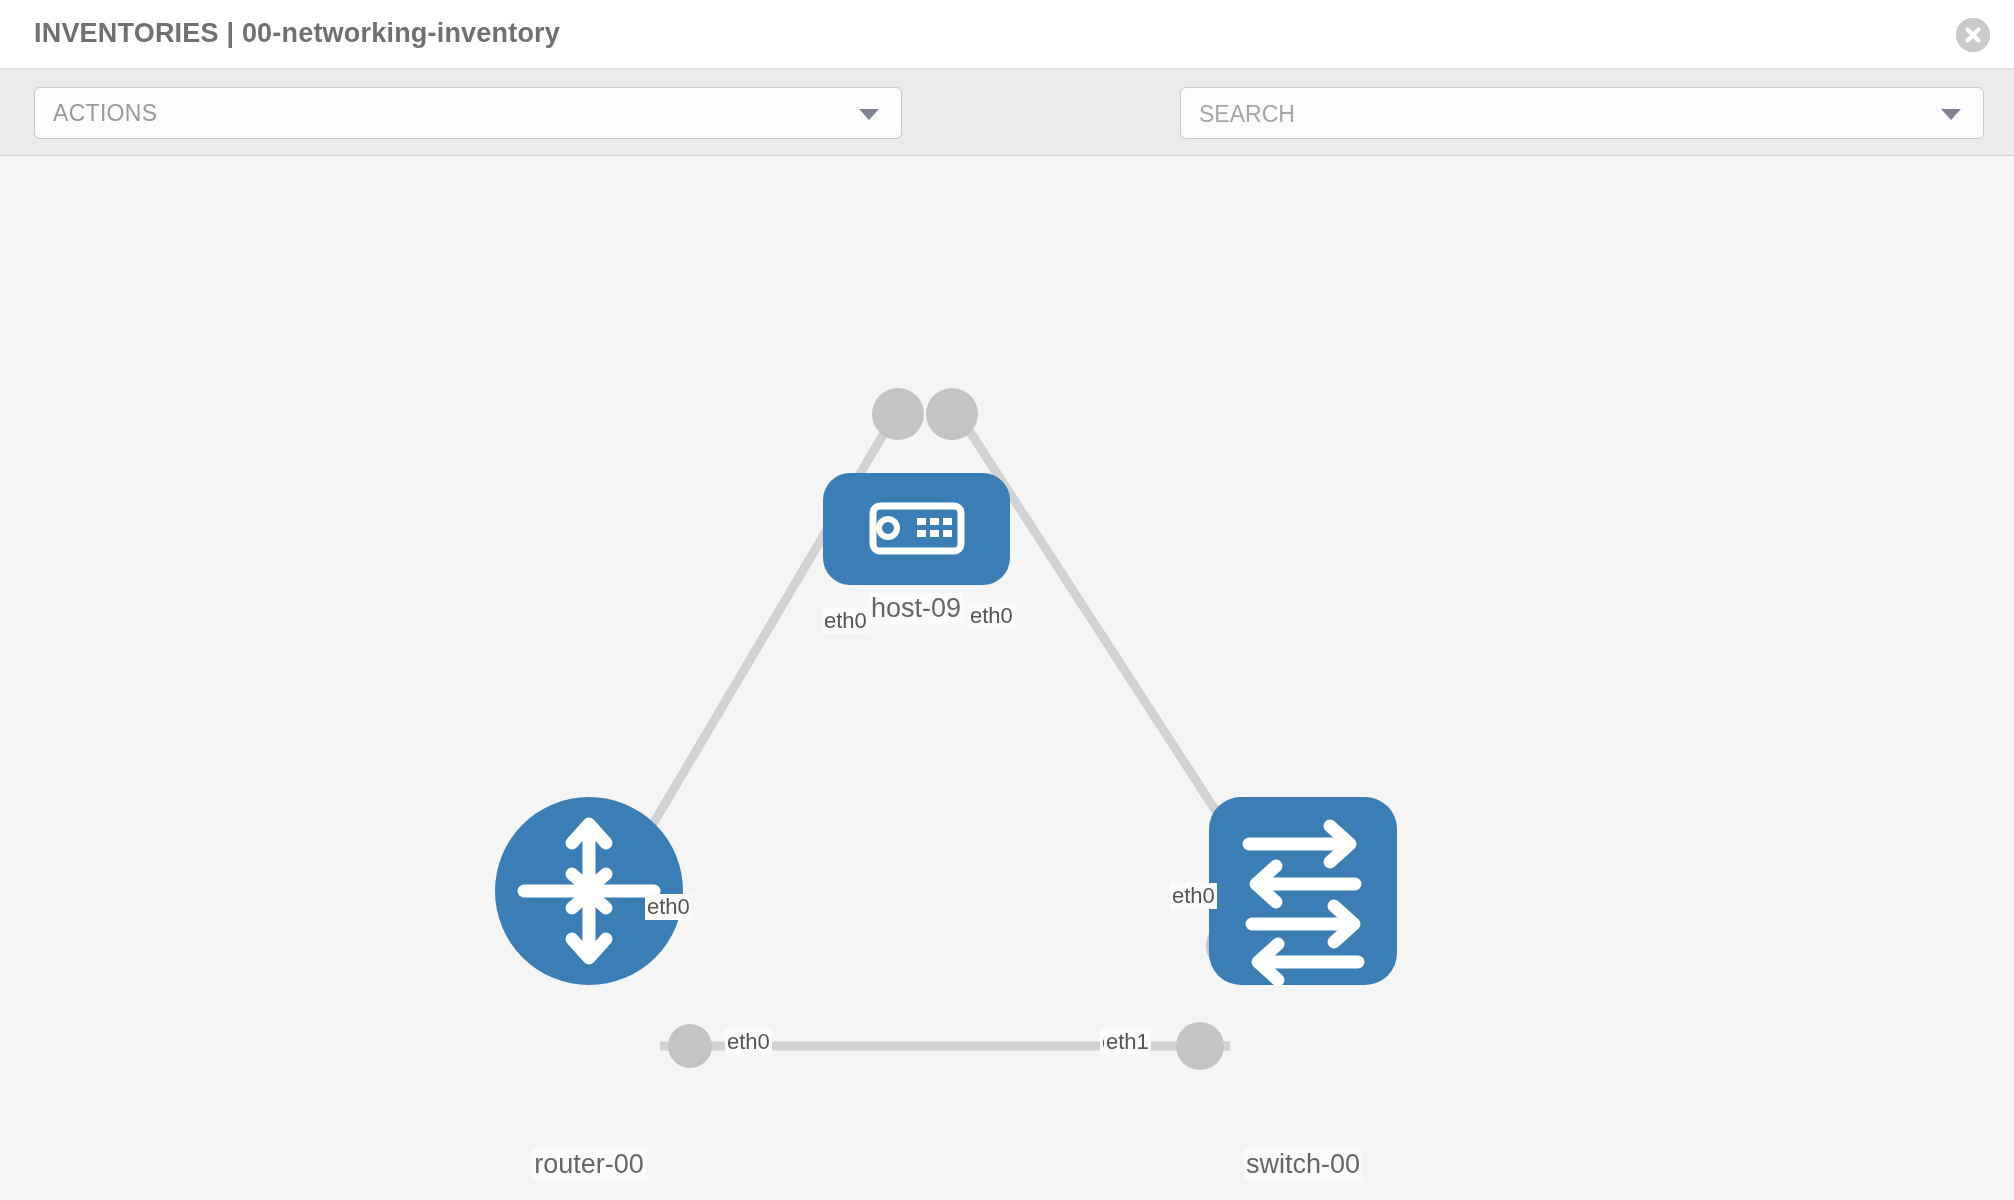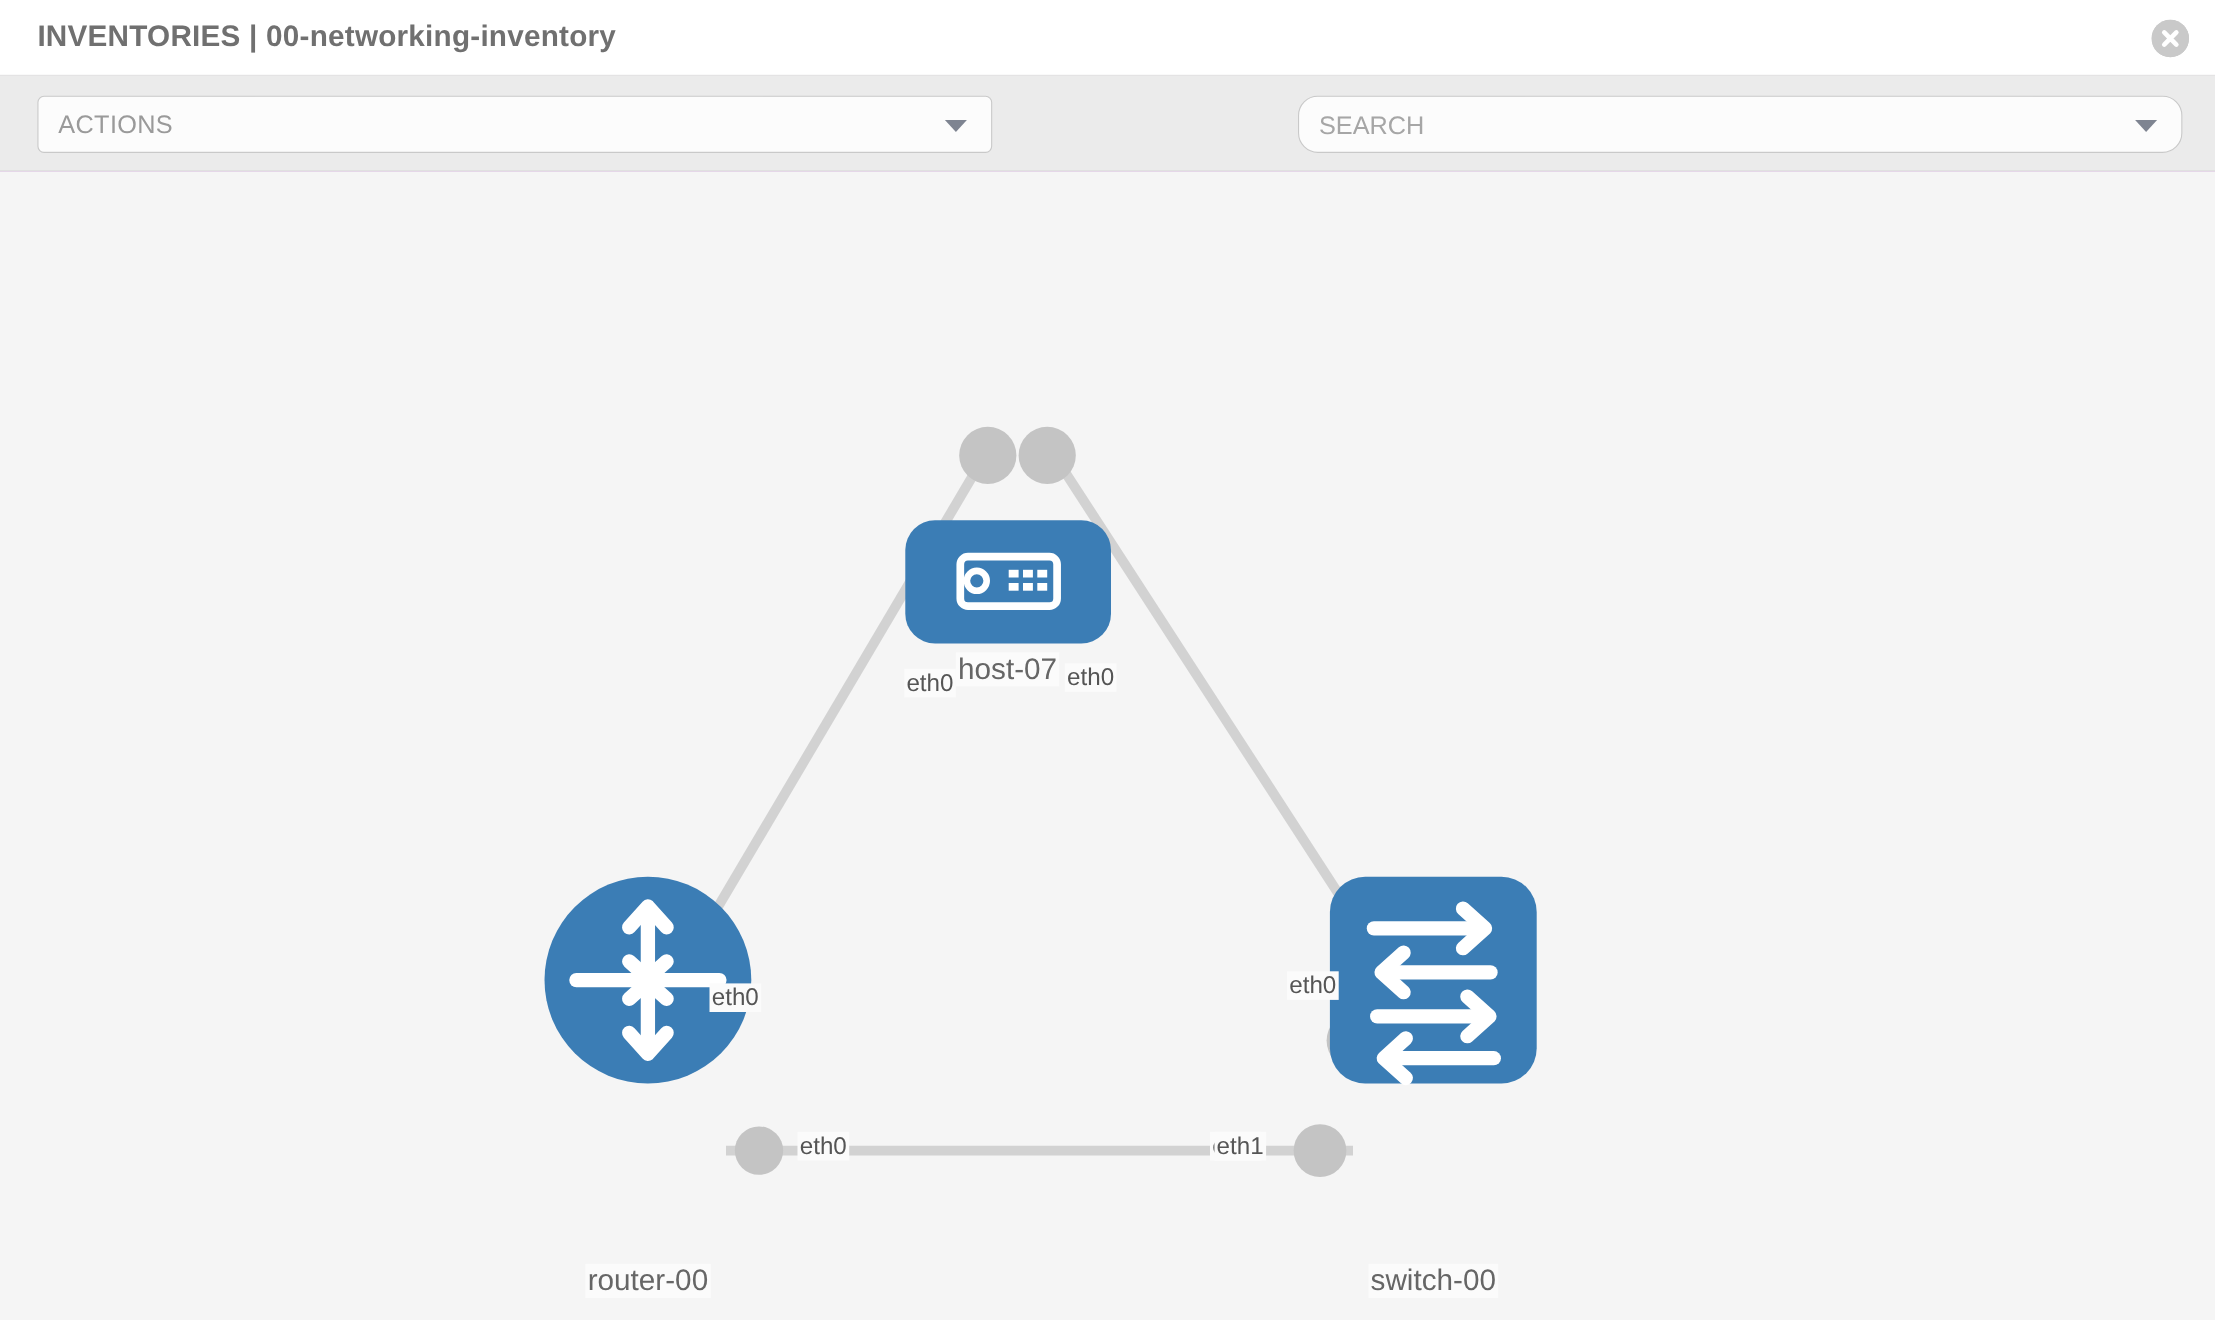--- a/index.html
+++ b/index.html
@@ -100,21 +100,21 @@
   .tool-key { left: 1110px; }
 
   .search-box {
     position: absolute;
     left: 1180px;
     top: 18px;
     width: 804px;
     height: 52px;
     background: #fcfcfc;
     border: 1px solid #c9c9c9;
-    border-radius: 18px;
+    border-radius: 6px;
     box-sizing: border-box;
   }
   .search-input {
     position: absolute;
     left: 16px;
     top: 0px;
     width: 700px;
     height: 50px;
     border: none;
     outline: none;
@@ -279,21 +279,21 @@
 
           <path d="M1252 768 L1352 768"></path>
           <path d="M1334 750 L1354 768 L1334 786"></path>
 
           <path d="M1358 806 L1260 806"></path>
           <path d="M1278 788 L1258 806 L1278 824"></path>
         </g>
       </g>
     </svg>
 
-    <div class="node-label" style="left:916px; top:437px;">host-07</div>
+    <div class="node-label" style="left:916px; top:437px;">host-09</div>
     <div class="node-label" style="left:589px; top:993px;">router-00</div>
     <div class="node-label" style="left:1303px; top:993px;">switch-00</div>
 
     <div class="edge-label" style="left:822px; top:452px;">eth0</div>
     <div class="edge-label" style="left:968px; top:447px;">eth0</div>
 
     <div class="edge-label" style="left:645px; top:738px;">eth0</div>
     <div class="edge-label" style="left:1170px; top:727px;">eth0</div>
 
     <div class="edge-label" style="left:725px; top:873px;">eth0</div>

